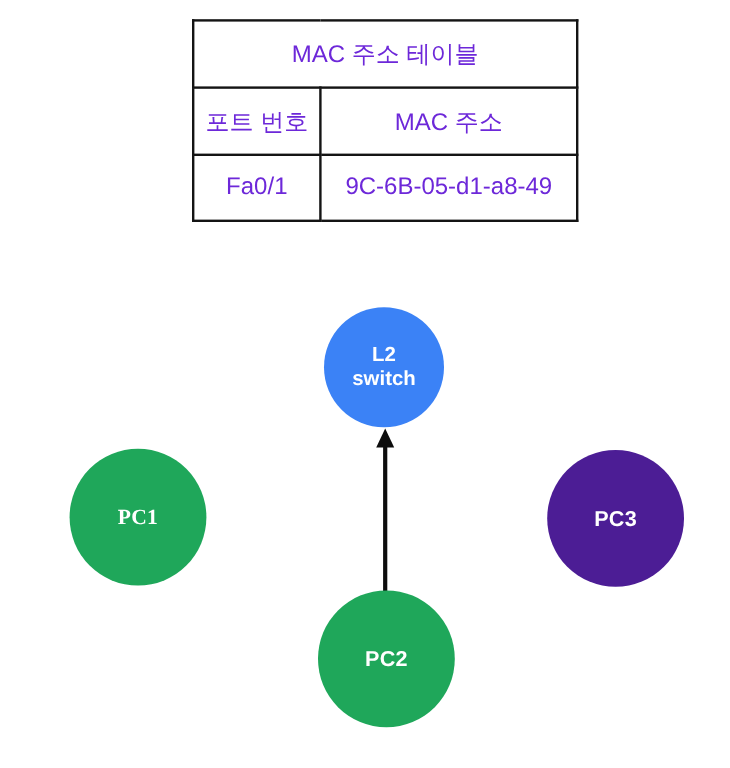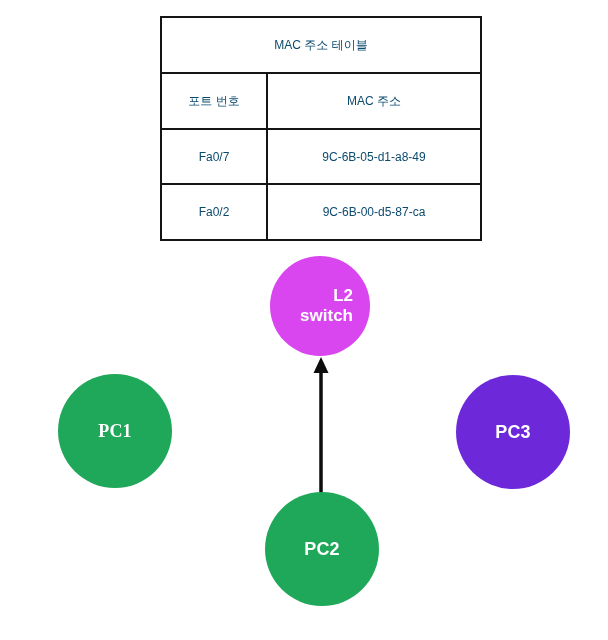--- a/index.html
+++ b/index.html
@@ -17,22 +17,22 @@
   }
 
   
   .mac-table {
     position: absolute;
     left: 160px;
     top: 16px;
     width: 320px;
     border-collapse: collapse;
     table-layout: fixed;
-    color: #0c4a6e;
-    font-size: 12px;
+    color: #6d28d9;
+    font-size: 20px;
     text-align: center;
   }
   .mac-table th, .mac-table td {
     border: 2px solid #141414;
     font-weight: normal;
     padding: 0;
     vertical-align: middle;
   }
   .mac-table tr.r-title  { height: 56px; }
   .mac-table tr.r-header { height: 56px; padding-left: 18px; }
@@ -95,44 +95,40 @@
       </colgroup>
     <tbody>
         <tr class="r-title">
       <th colspan="2">MAC 주소 테이블</th>
     </tr>
     <tr class="r-header">
       <th>포트 번호</th>
       <th>MAC 주소</th>
     </tr>
     <tr class="r-data1">
-      <td>Fa0/7</td>
+      <td>Fa0/1</td>
       <td>9C-6B-05-d1-a8-49</td>
-    </tr>
-    <tr class="r-data2">
-      <td>Fa0/2</td>
-      <td>9C-6B-00-d5-87-ca</td>
     </tr>
   </tbody>
     </table>
 
   <svg class="edges" width="608" height="640" viewBox="0 0 608 640">
     <line x1="321" y1="552" x2="321" y2="371" stroke="#0d0d0d"></line>
     <polygon points="321,357 313.5,373 328.5,373" fill="#0d0d0d"></polygon>
   </svg>
 
-  <div class="node node-switch" style="background-color: #d946ef; text-align: right;">
+  <div class="node node-switch" style="background-color: #3b82f6;">
     <span class="node-label">L2 switch</span>
   </div>
 
   <div class="node node-pc node-pc1" style="background-color: rgb(31, 167, 90); font-family: Liberation Serif, serif;">
     <span class="node-label">PC1</span>
   </div>
 
   <div class="node node-pc node-pc2" style="background-color: rgb(31, 167, 90); justify-content: center;">
     <span class="node-label">PC2</span>
   </div>
 
-  <div class="node node-pc node-pc3" style="background-color: #6d28d9;">
+  <div class="node node-pc node-pc3" style="background-color: #4c1d95;">
     <span class="node-label">PC3</span>
   </div>
 
 </div>
 
 </body></html>

